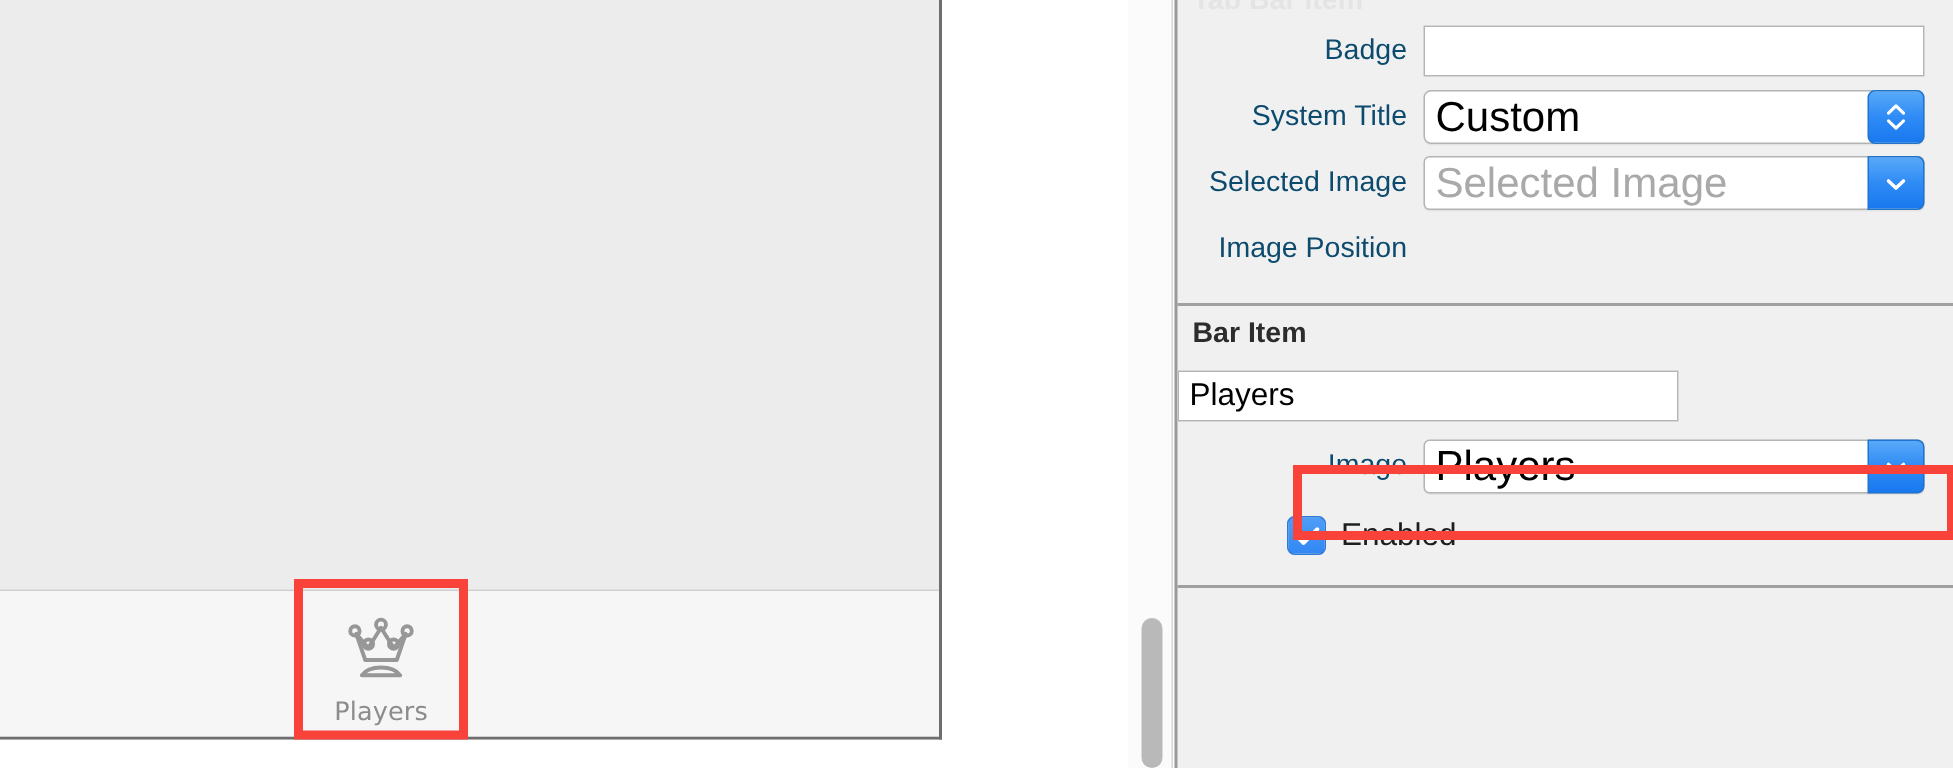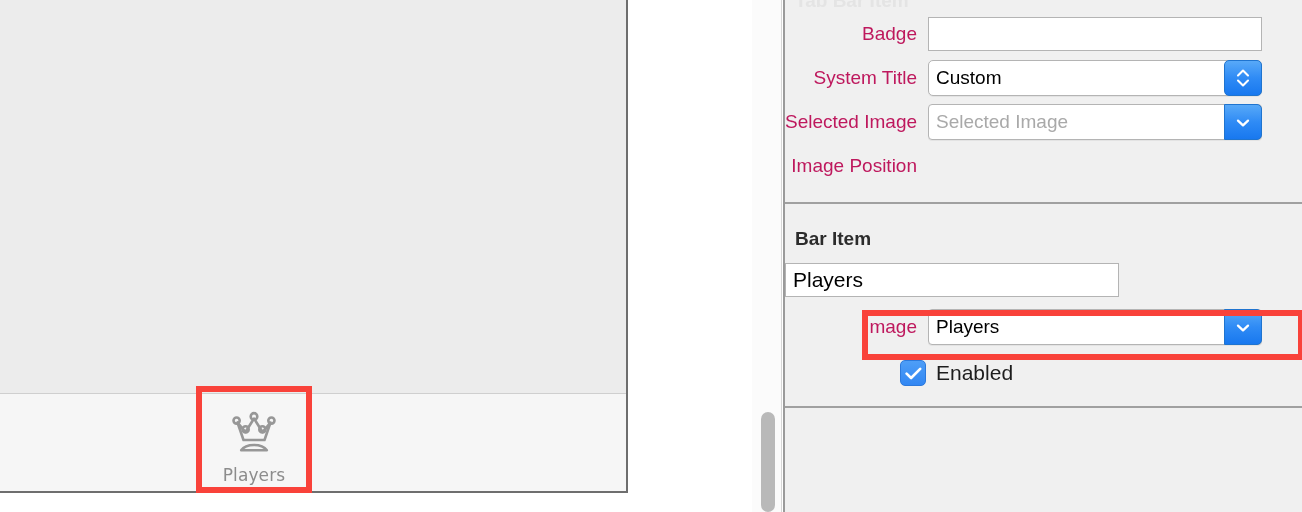--- a/index.html
+++ b/index.html
@@ -122,41 +122,41 @@
     box-sizing: border-box;
   }
   .divider {
     height: 2px;
     background: #a0a0a0;
   }
   .section-title {
     font-size: 19px;
     font-weight: bold;
     color: #2c2c2c;
-    padding: 24px 0 0 10px;
+    padding: 8px 0 0 10px;
     font-family: "Liberation Sans", sans-serif;
   }
   .section-title.ghost {
     color: #e4e4e4;
     padding-top: 0;
     margin-top: -10px;
   }
 
   .row {
     position: relative;
     display: flex;
     align-items: center;
     height: 44px;
   }
   .row-label {
-    width: 143px;
+    width: 164px;
     text-align: right;
     padding-right: 11px;
     font-size: 19px;
-    color: #be185d;
+    color: #0c4a6e;
     font-family: "Liberation Sans", sans-serif;
     white-space: nowrap;
     box-sizing: border-box;
   }
 
   
   .field {
     height: 34px;
     background: #ffffff;
     border: 1px solid #b4b4b4;
@@ -175,21 +175,21 @@
   
   .combo {
     position: relative;
     height: 36px;
     box-sizing: border-box;
     display: flex;
     align-items: center;
     background: #ffffff;
     border: 1px solid #b4b4b4;
     border-radius: 5px;
-    font-size: 19px;
+    font-size: 28px;
     color: #000000;
     padding: 0 7px;
     font-family: "Liberation Sans", sans-serif;
     box-shadow: 0 1px 0 rgba(0,0,0,0.05);
   }
   .combo.wide { width: 334px; }
   .combo.square-left { border-radius: 0; border-right: none; }
   .combo-value.placeholder { color: #a9a9a9; }
 
   .popup-btn {
@@ -229,21 +229,21 @@
     justify-content: space-around;
     padding: 4px 0;
   }
   .stepper .chev { width: 13px; height: 8px; }
 
   
   .check-row {
     display: flex;
     align-items: center;
     height: 42px;
-    padding-left: 115px;
+    padding-left: 73px;
   }
   .checkbox {
     width: 26px;
     height: 26px;
     border-radius: 5px;
     background: linear-gradient(to bottom, #4e9ef7 0%, #3287f3 100%);
     border: 1px solid #2c79dc;
     box-sizing: border-box;
     display: flex;
     align-items: center;

